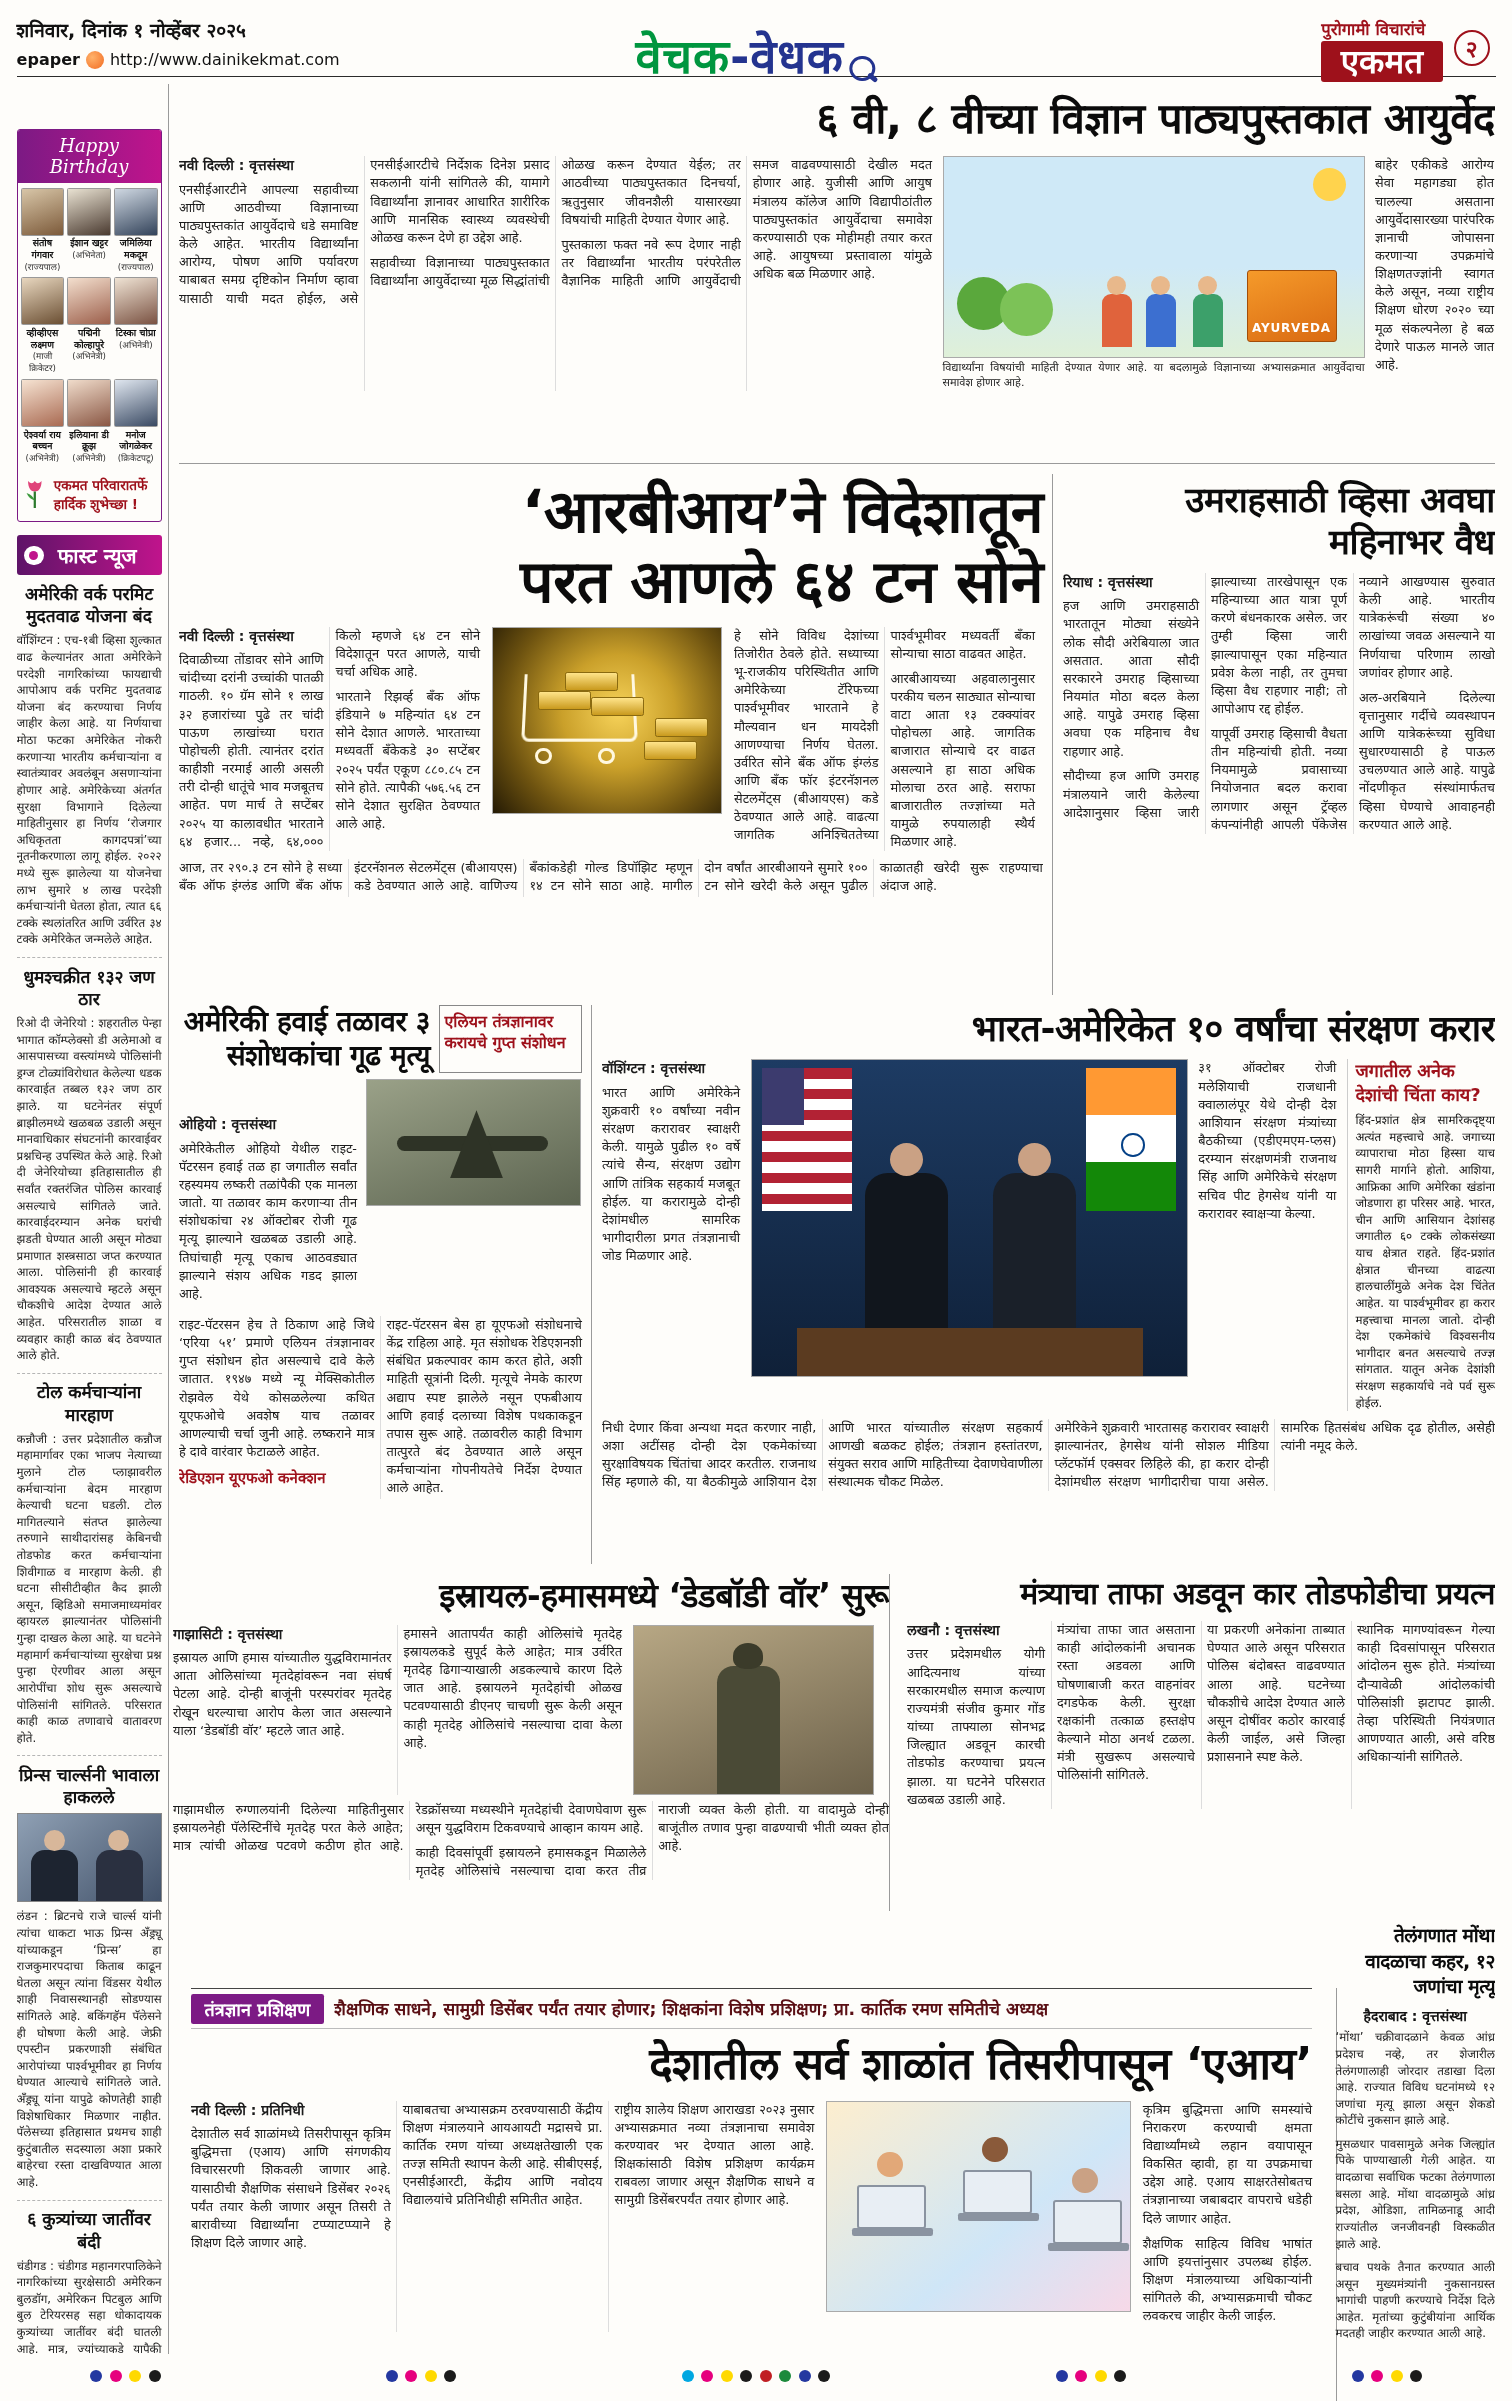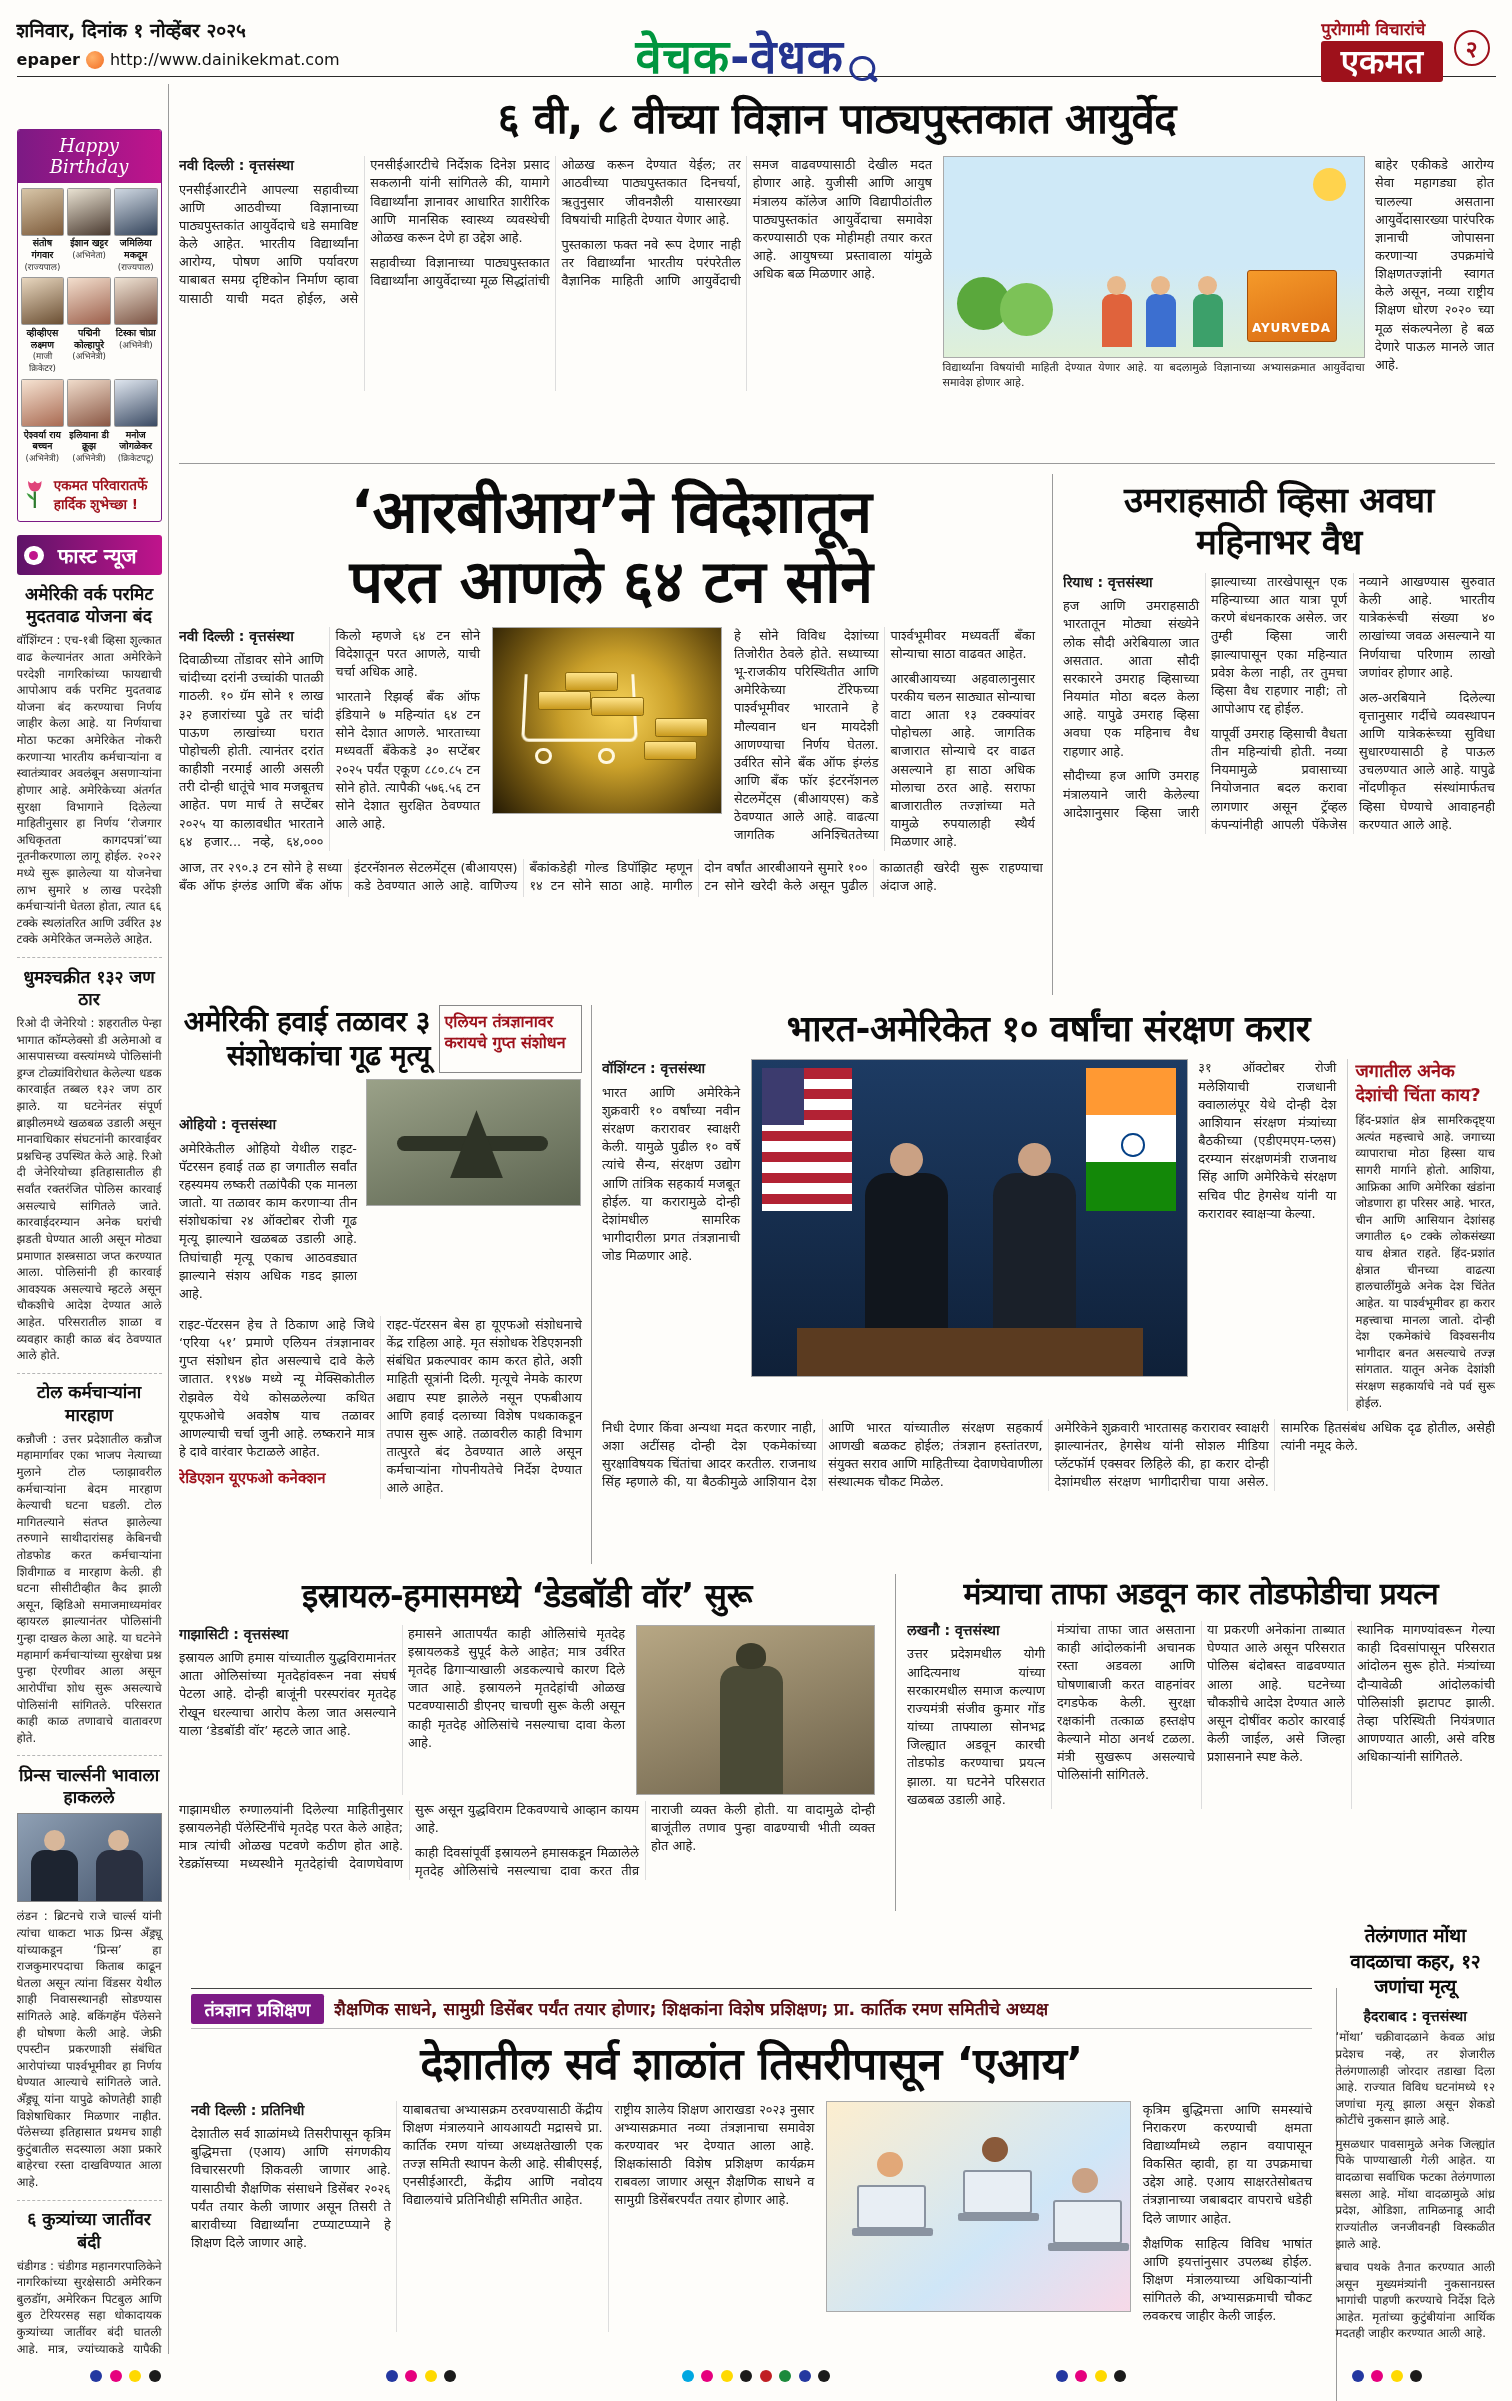--- a/index.html
+++ b/index.html
@@ -57,21 +57,21 @@
   .fn-item{border-bottom:0.8px dashed #b5b5b5; padding:7.5px 0 9px;}
   .fn-item h3{font-size:17.3px; line-height:1.3; text-align:center; margin-bottom:4.5px;}
   .fn-item p{font-size:11.7px; line-height:1.42; text-align:justify; color:#1d1d1d;}
   .fn-photo{width:100%; height:89px; border:0.8px solid #888; margin:3px 0 6px; background:linear-gradient(140deg,#8fa0b4,#42526a); position:relative; overflow:hidden;}
   .suit{position:absolute; bottom:-4.5px; width:47px; height:56px; background:#1d2430; border-radius:13.6px 13.6px 0 0;}
   .suit::before{content:""; position:absolute; top:-19.6px; left:12.8px; width:21px; height:21px; border-radius:50%; background:#d8b79a;}
   .suit.s1{left:13.6px;} .suit.s2{left:78px; background:#2a3040;}
 
   
   .story{overflow:hidden;}
-  .hl{font-weight:bold; color:#0b0b0b; text-align:center; line-height:1.22; letter-spacing:-0.4px;}
+  .hl{font-weight:bold; color:#0b0b0b; text-align:right; line-height:1.22; letter-spacing:-0.4px;}
   .dateline{font-weight:bold; font-size:14px; margin-bottom:4.5px;}
   .bt{font-size:12.8px; line-height:1.42; text-align:justify; color:#1b1b1b;}
   .bt p{margin-bottom:6.8px;}
   .cols-2{column-count:2; column-gap:12px; column-rule:0.8px solid #ddd;}
   .cols-3{column-count:3; column-gap:12px; column-rule:0.8px solid #ddd;}
   .cols-4{column-count:4; column-gap:12px; column-rule:0.8px solid #ddd;}
   .cols-5{column-count:5; column-gap:12px; column-rule:0.8px solid #ddd;}
   .caption{font-size:11px; color:#222; line-height:1.35; margin-top:3px; text-align:justify;}
   .ph{border:0.8px solid #aaa; position:relative; overflow:hidden;}
   .subhead{font-size:15px; font-weight:bold; color:var(--brand); margin:4.5px 0;}
@@ -124,21 +124,21 @@
   .man{position:absolute; bottom:45px; width:83px; height:158px; background:#11161d; border-radius:22.6px 22.6px 0 0;}
   .man::before{content:""; position:absolute; top:-30px; left:25px; width:33px; height:33px; border-radius:50%; background:#caa184;}
   .man.m1{left:113px;} .man.m2{left:241px; background:#1a2029;}
   .desk{position:absolute; bottom:0; left:45px; width:346px; height:48px; background:#5b3b20;}
   .sidebox{width:149px; border-left:0.8px solid #ccc; padding-left:7.5px;}
   .sidebox h4{color:var(--brand); font-size:18px; line-height:1.3; margin-bottom:6px;}
   .sidebox p{font-size:11.7px; line-height:1.42; text-align:justify;}
   .defcol{width:139px;}
 
   
-  .st-isr{left:179px; top:1574px; width:717px; height:337px; border-right:0.8px solid var(--rule); padding-right:20px;}
+  .st-isr{left:173px; top:1574px; width:717px; height:337px; border-right:0.8px solid var(--rule); padding-right:0;}
   .st-isr .hl{font-size:33px; margin:1.5px 0 9px;}
   .isr-row{display:flex; gap:10.5px; margin-bottom:6px;}
   .isrph{width:241px; height:170px; background:linear-gradient(160deg,#b7a784,#6c614a);}
   .soldier{position:absolute; left:83px; bottom:0; width:63px; height:128px; background:#4a4a36; border-radius:16.6px 16.6px 0 0;}
   .soldier::before{content:""; position:absolute; top:-22.6px; left:16.6px; width:30px; height:25.6px; border-radius:50% 50% 40% 40%; background:#3b3b2a;}
 
   
   .st-min{left:907px; top:1574px; width:588px; height:337px;}
   .st-min .hl{font-size:30px; margin:1.5px 0 9px;}
 

